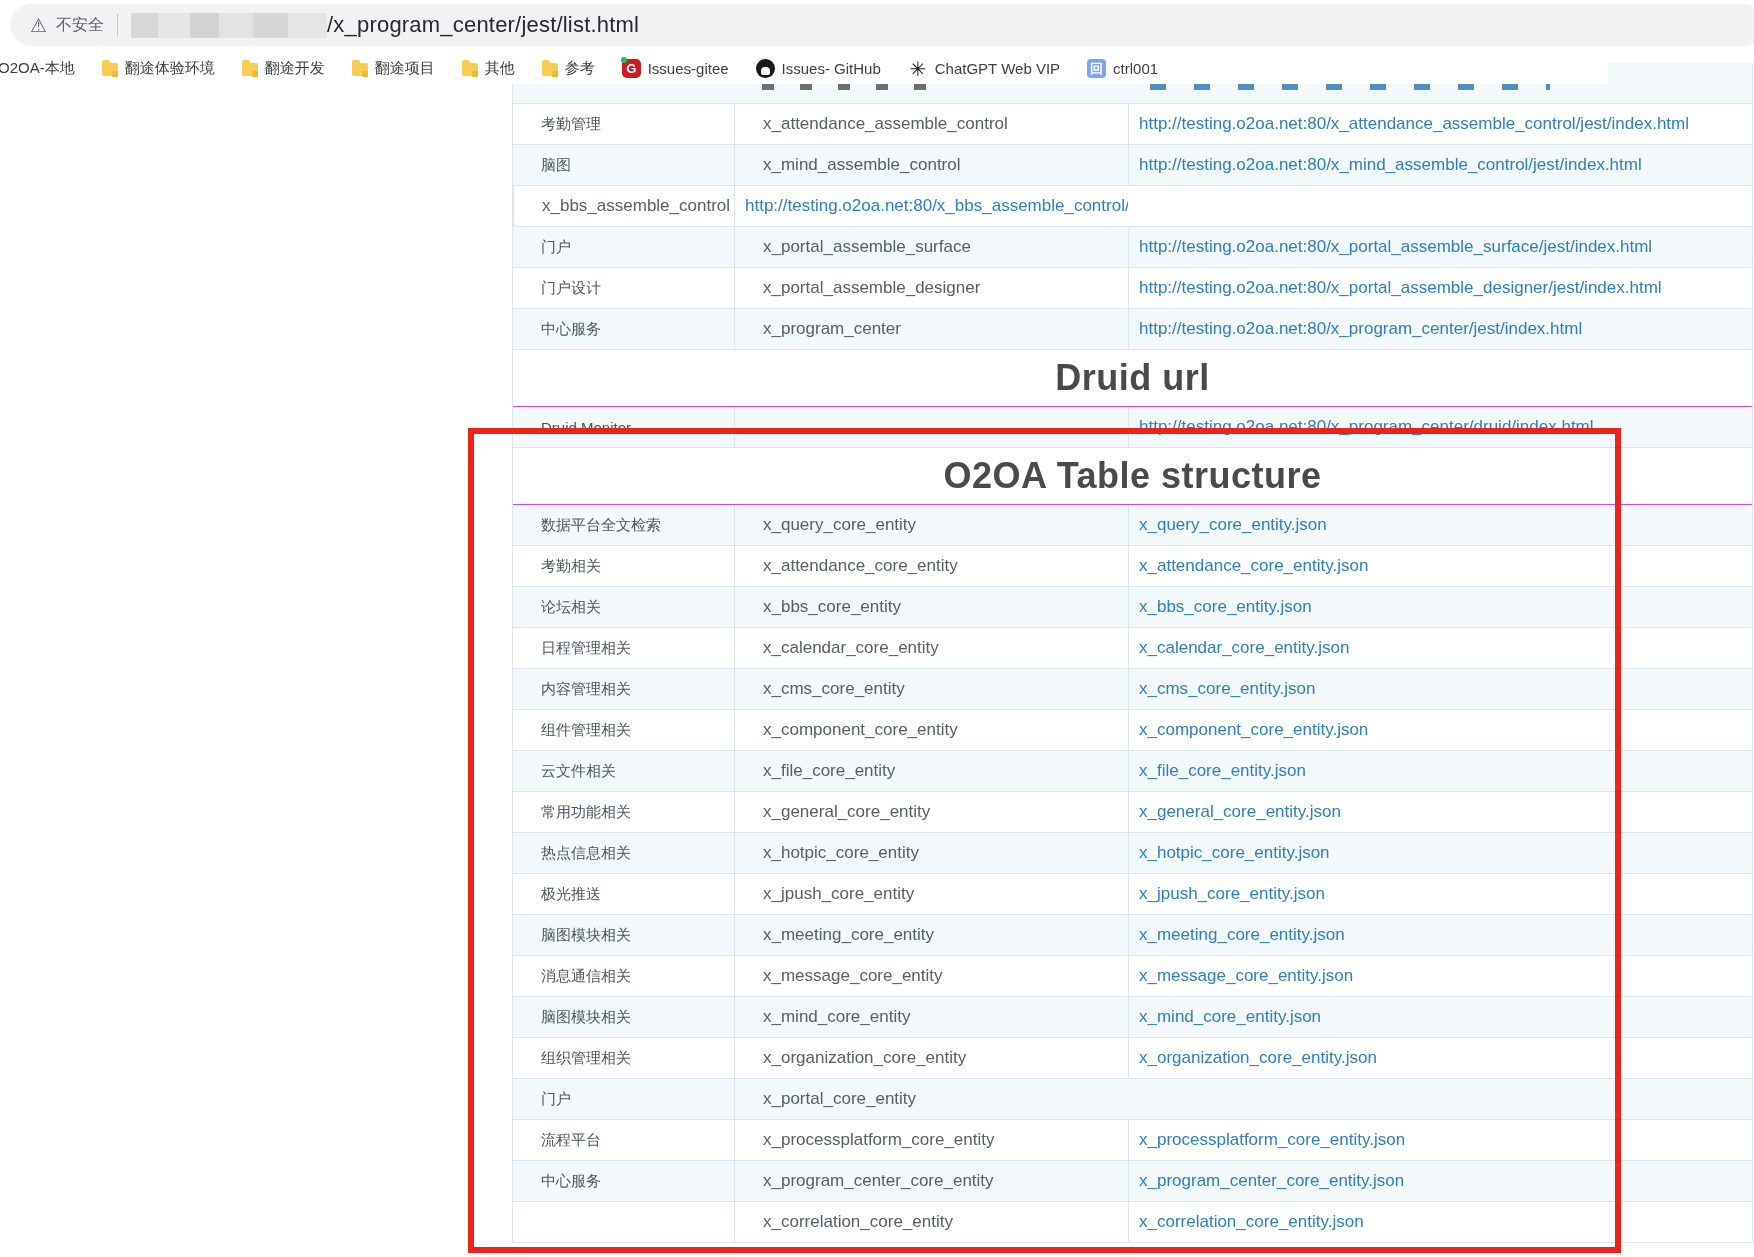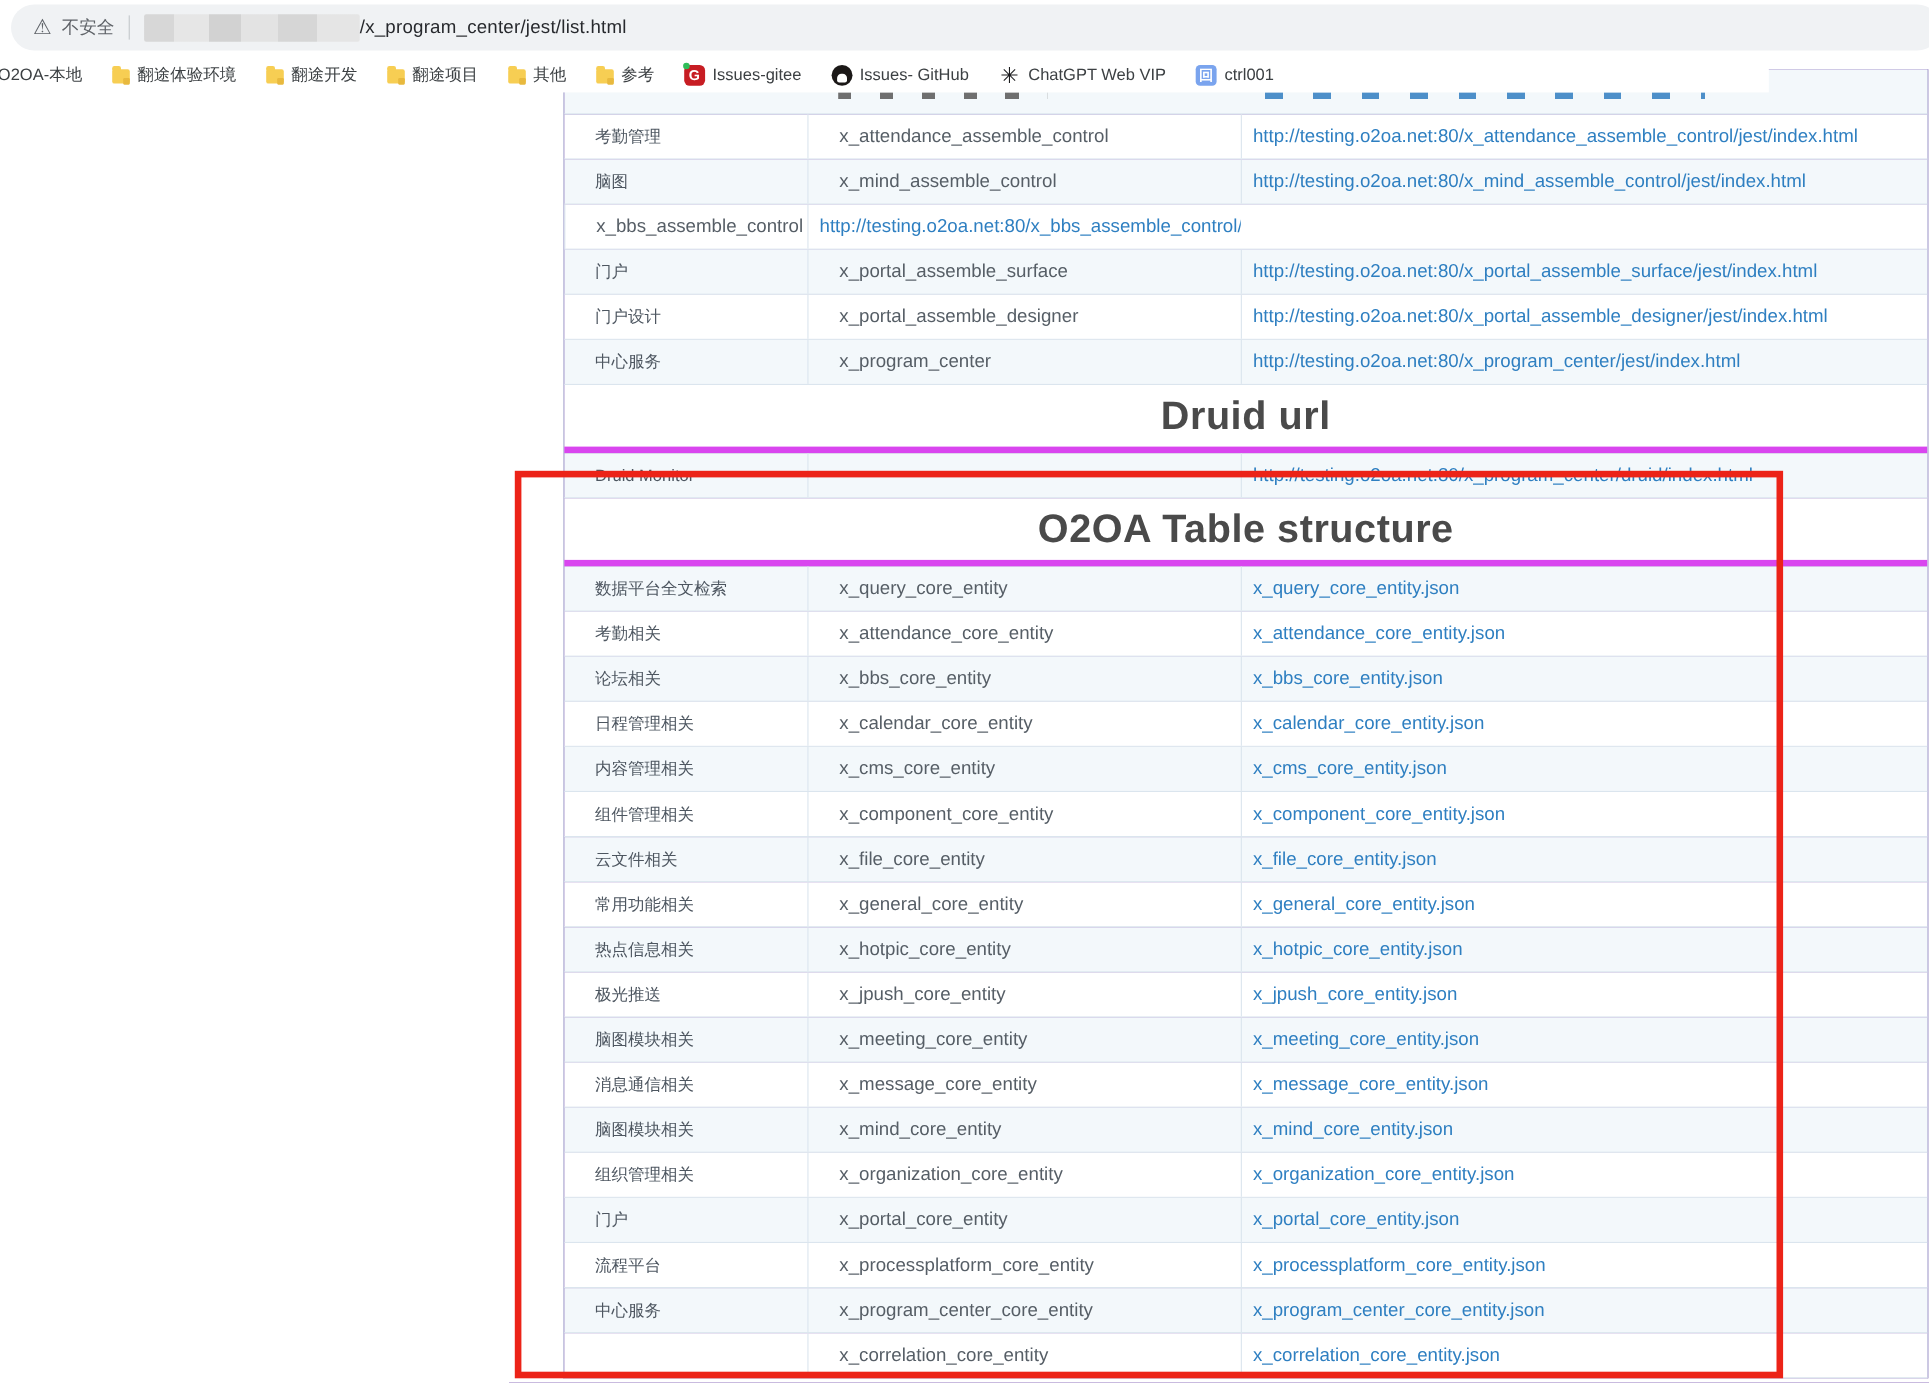--- a/index.html
+++ b/index.html
@@ -10,21 +10,21 @@
   
   .urlbar{position:absolute;left:0;top:0;width:1754px;height:50px;background:#fff;}
   .pill{position:absolute;left:10px;top:4px;right:-10px;height:42px;background:#f0f2f4;
         border-radius:21px;display:flex;align-items:center;padding-left:20px;box-sizing:border-box;}
   .warn{color:#5f6368;font-size:19px;margin-right:9px;line-height:1;}
   .warn::before{content:"⚠";}
   .notsecure{font-size:16px;color:#5f6368;}
   .pillsep{width:1px;height:22px;background:#c4c7cb;margin:0 13px;}
   .blur{width:196px;height:25px;border-radius:2px;
         background:linear-gradient(90deg,#d7d7d7 0 14%,#e6e6e6 14% 30%,#d2d2d2 30% 45%,#e3e3e3 45% 62%,#d6d6d6 62% 80%,#e5e5e5 80% 100%);}
-  .path{font-size:17px;color:#27292d;letter-spacing:.2px;}
+  .path{font-size:22px;color:#27292d;letter-spacing:.2px;}
   
   .bookmarks{position:absolute;left:0;top:50px;width:1608px;height:34px;background:#fff;z-index:6;
              display:flex;align-items:center;gap:27px;padding:3px 0 0 2px;box-sizing:border-box;}
   .bm{display:flex;align-items:center;gap:7px;font-size:15px;color:#3c4043;white-space:nowrap;cursor:pointer;}
   .bm:first-child{margin-left:-4px;}
   .ic{flex:0 0 auto;}
   .ic-folder{width:16px;height:13px;background:#f7ce53;border-radius:2px;position:relative;margin-top:1px;}
   .ic-folder::before{content:"";position:absolute;left:0;top:-3px;width:8px;height:4px;background:#f7ce53;border-radius:2px 2px 0 0;}
   .ic-folder::after{content:"";position:absolute;right:0;bottom:-1px;width:6px;height:6px;background:#e8b93e;border-radius:1px;}
   .ic-gitee{width:19px;height:19px;background:#c71d23;border-radius:5px;position:relative;color:#fff;
@@ -43,21 +43,21 @@
            border-right:1px solid #dbe5ee;box-sizing:border-box;background:#4c1d95;}
   .row{display:grid;grid-template-columns:221px 394px 624px;height:41px;background:#fff;
        border-bottom:1px solid #dbe5ee;box-sizing:border-box;}
   .row.sh{background:#f3f8fb;text-align:right;}
   .cell{display:flex;align-items:center;overflow:hidden;white-space:nowrap;
         padding-left:28px;font-size:15px;color:#4d5660;}
   .cell.c2{border-left:1px solid #dbe5ee;font-size:17px;color:#565e66;}
   .cell.c3{border-left:1px solid #dbe5ee;padding-left:10px;}
   .cell.c3 a{font-size:17px;color:#2e7fc1;text-decoration:none;cursor:pointer;}
   .hrow{height:56px;display:flex;align-items:center;justify-content:center;background:#fff;
-        border-bottom:6px solid #d946ef;font-size:36px;font-weight:700;color:#4a4a4a;letter-spacing:.5px;}
+        border-bottom:1px solid #d946ef;font-size:36px;font-weight:700;color:#4a4a4a;letter-spacing:.5px;}
   
   .row.clip{position:relative;}
   .row.clip .d2{position:absolute;left:249px;top:21px;width:190px;height:6px;
       background:repeating-linear-gradient(90deg,#6f6f6f 0 12px,transparent 12px 38px);}
   .row.clip .d3{position:absolute;left:637px;top:21px;width:400px;height:6px;
       background:repeating-linear-gradient(90deg,#4d8fc9 0 16px,transparent 16px 44px);}
   
   .redbox{position:absolute;left:468px;top:428px;width:1153px;height:825px;
           border:6px solid #ec2318;box-sizing:border-box;z-index:9;pointer-events:none;}
 </style>
@@ -270,23 +270,20 @@
   <div class="row">
     <div class="cell">组织管理相关</div>
     <div class="cell c2">x_organization_core_entity</div>
     <div class="cell c3">
         <a>x_organization_core_entity.json</a>
       </div>
   </div>
   <div class="row sh">
     <div class="cell">门户</div>
     <div class="cell c2">x_portal_core_entity</div>
-    <div class="cell c3">
-        <a>x_portal_core_entity.json</a>
-      </div>
   </div>
   <div class="row">
     <div class="cell">流程平台</div>
     <div class="cell c2">x_processplatform_core_entity</div>
     <div class="cell c3">
         <a>x_processplatform_core_entity.json</a>
       </div>
   </div>
   <div class="row sh">
     <div class="cell">中心服务</div>

